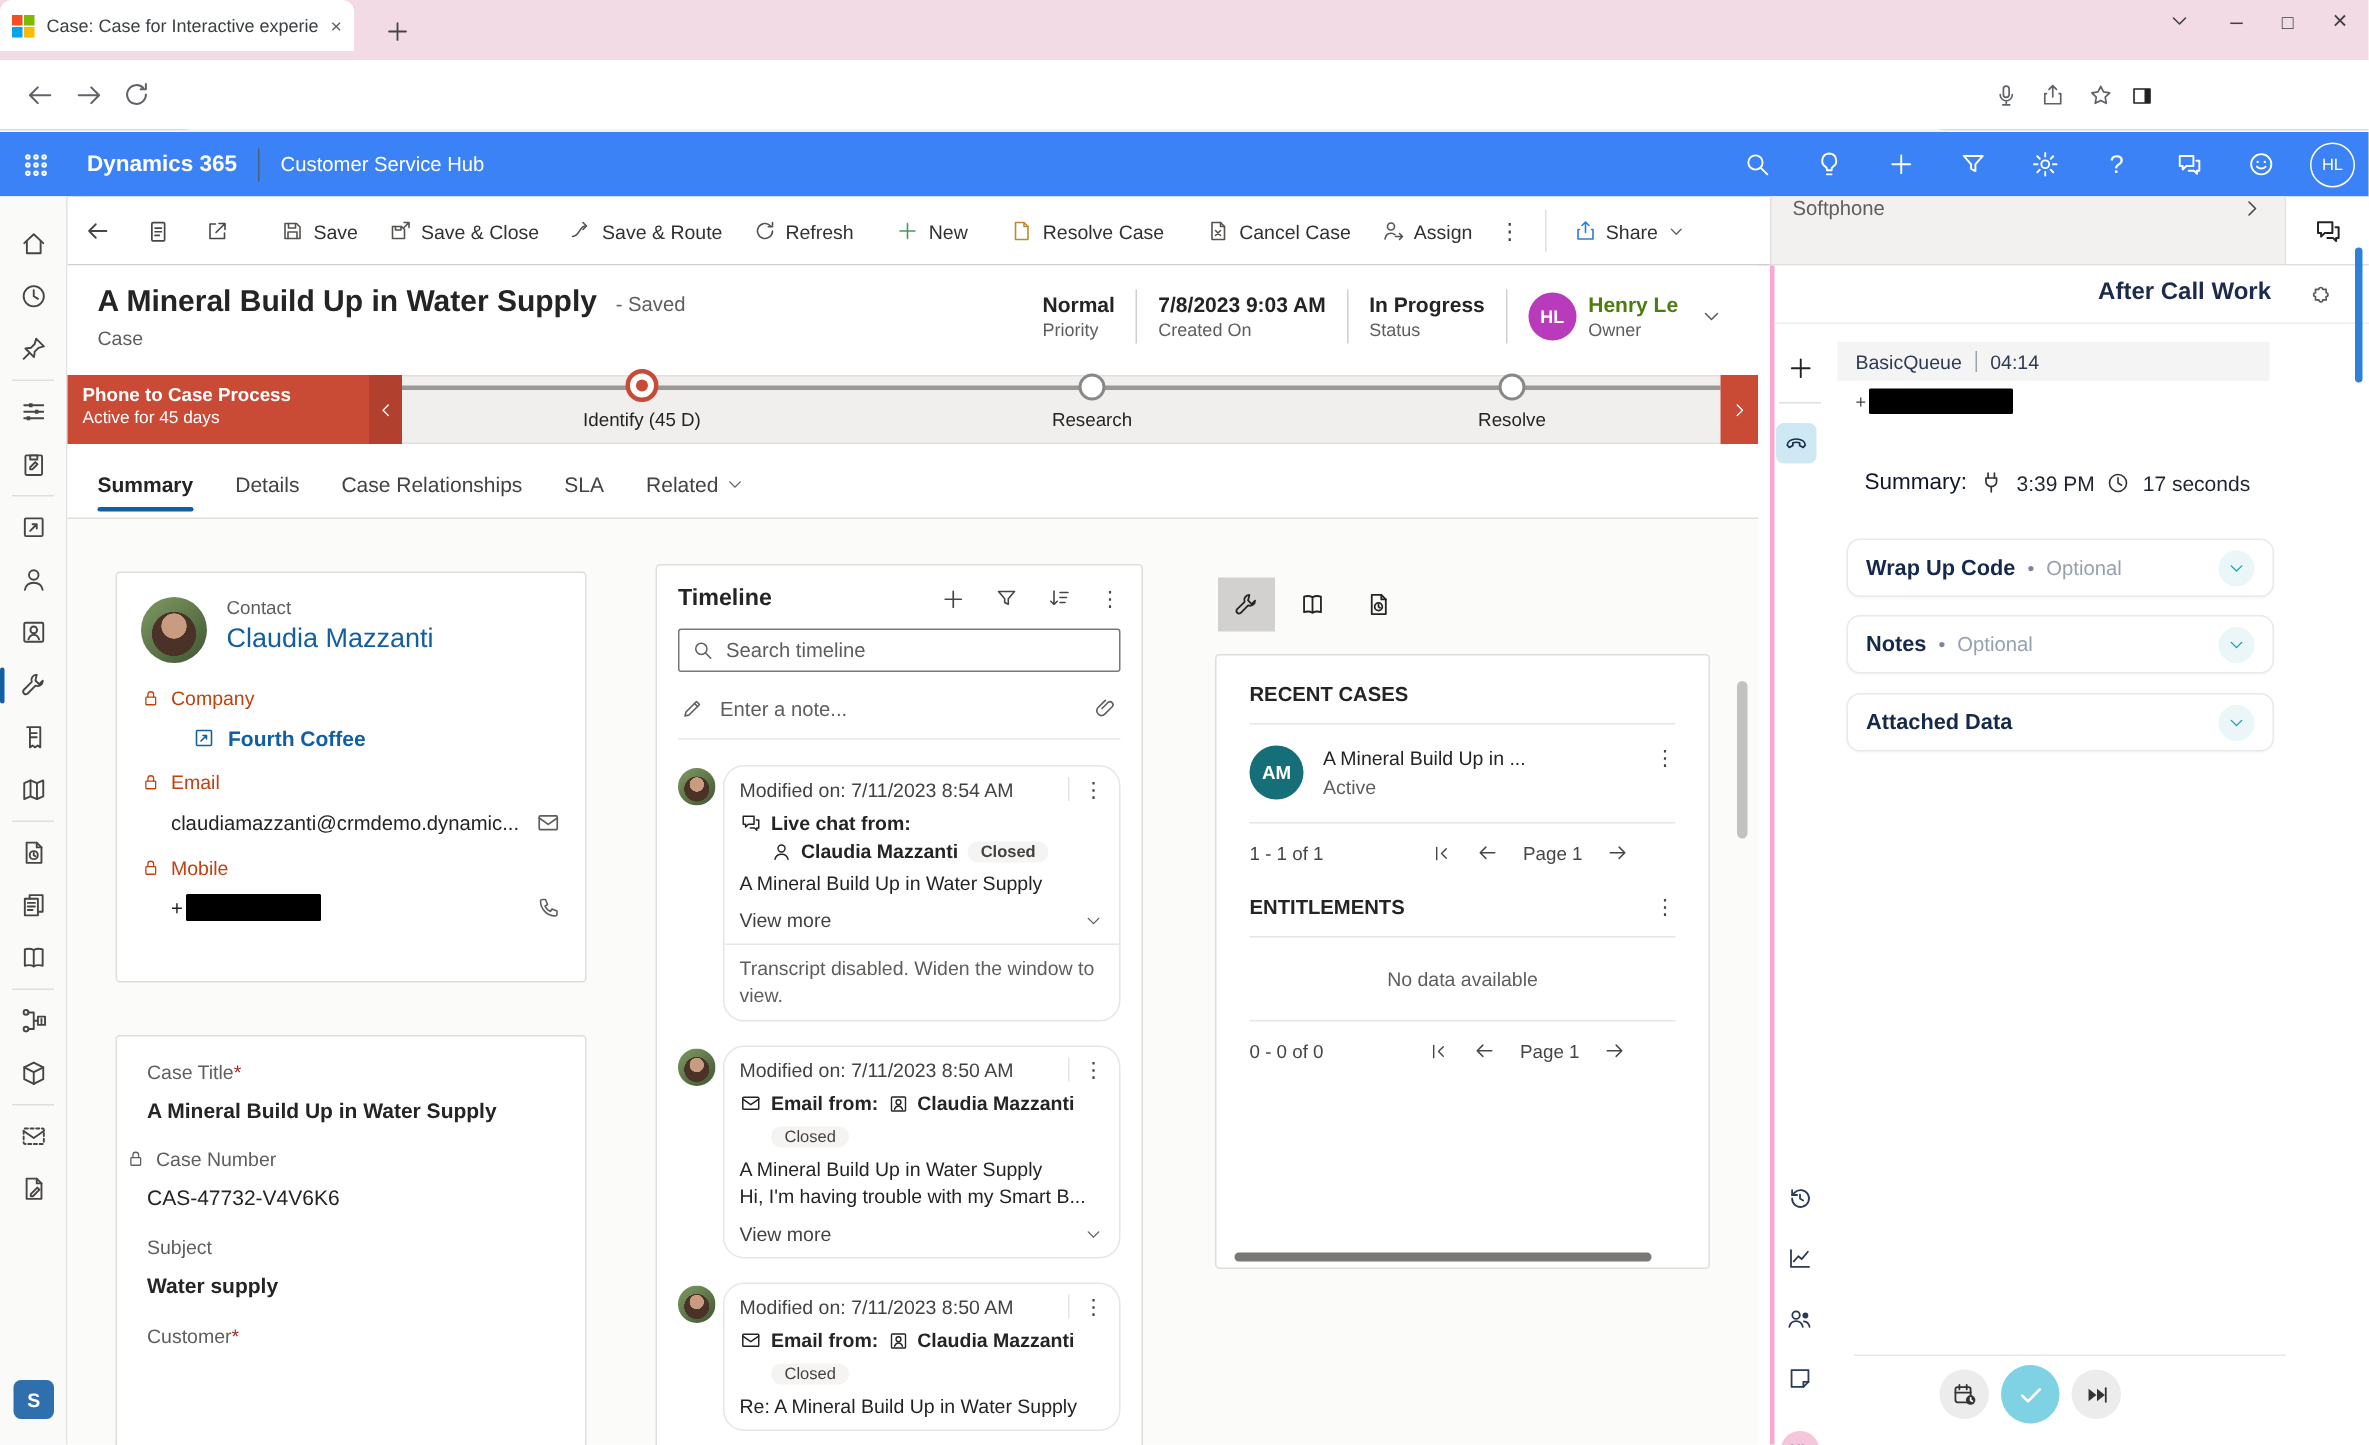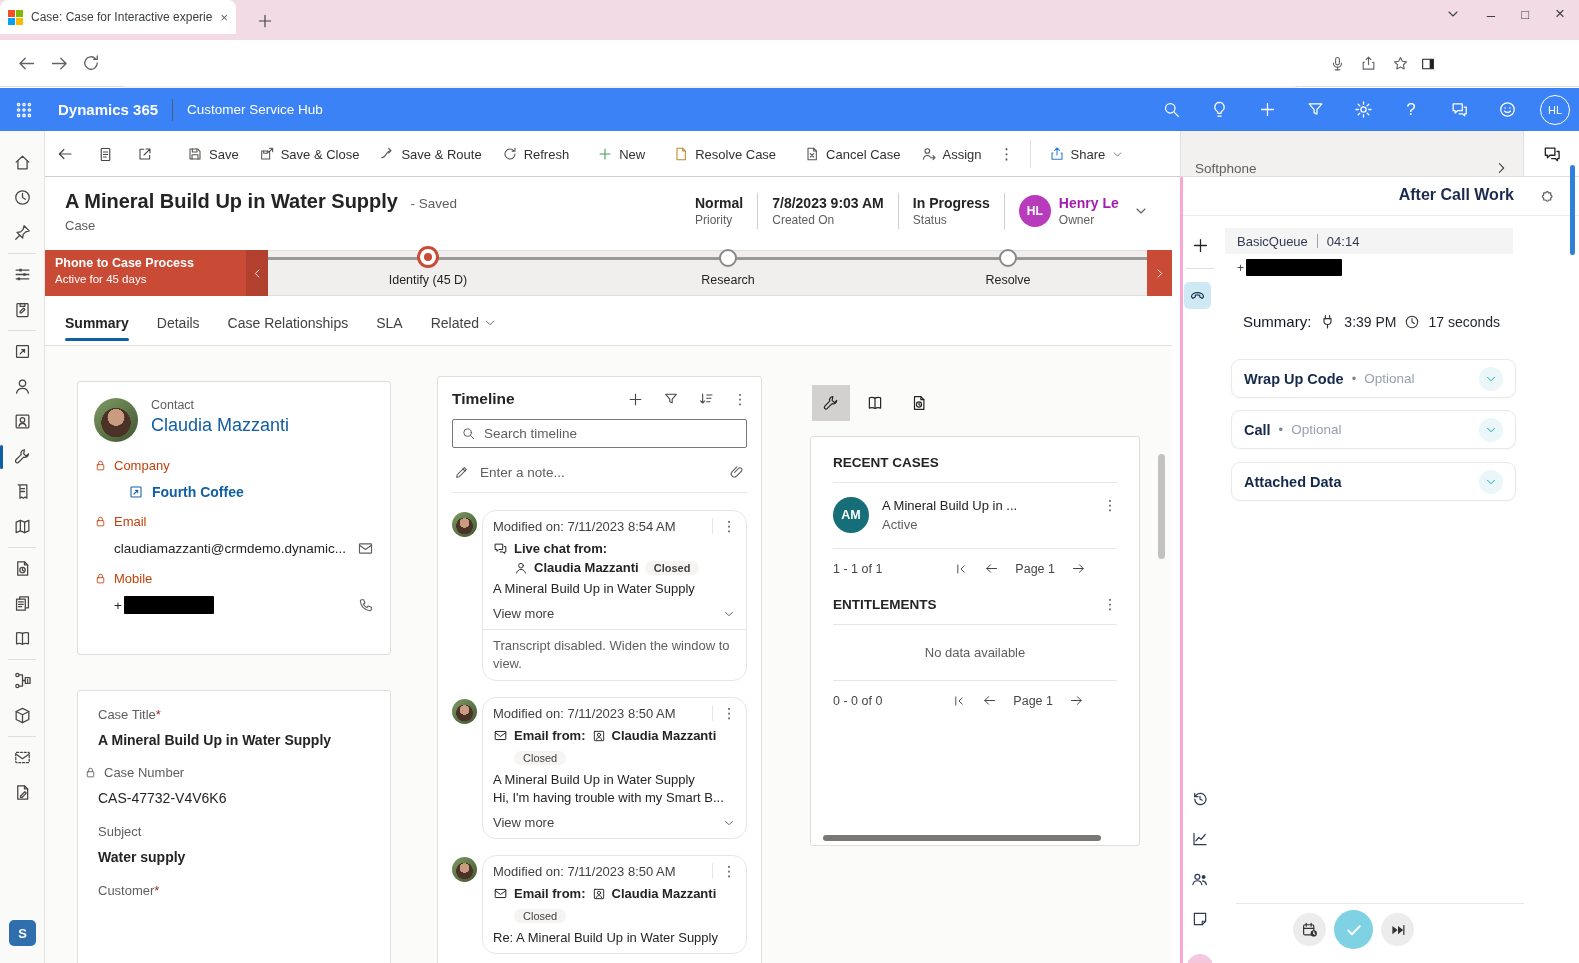--- a/index.html
+++ b/index.html
@@ -26,21 +26,21 @@
   
   #d365{left:0;top:88px;width:1579px;height:43px;background:#3b82f6;color:#fff;display:flex;align-items:center}
   #d365 .brand{font-size:15px;font-weight:bold}
   #d365 .appname{font-size:13.5px}
   .topic{width:48px;display:flex;justify-content:center;color:#fff}
   .hlring{width:30px;height:30px;border:1.4px solid #fff;border-radius:50%;display:flex;align-items:center;justify-content:center;font-size:11px}
   
   #cmdbar{left:0;top:131px;width:1579px;height:46px;background:#fff;border-bottom:1px solid #d1cfcd}
   .cmd{display:flex;align-items:center;gap:6px;font-size:13px;color:#323130;height:46px;padding:0 10px}
   .cmdiconbtn{width:40px;height:46px;display:flex;align-items:center;justify-content:center;color:#484644}
-  #softhead{left:1180px;top:131px;width:343px;height:46px;background:#f2f1f0;border-left:1px solid #e1dfdd;border-bottom:1px solid #e1dfdd;display:flex;align-items:flex-end;padding:0 14px;color:#605e5c;font-size:13.5px}
+  #softhead{left:1180px;top:131px;width:343px;height:46px;background:#f2f1f0;border-left:1px solid #e1dfdd;border-bottom:1px solid #e1dfdd;display:flex;align-items:flex-start;padding:0 14px;color:#605e5c;font-size:13.5px}
   #chatcell{left:1523px;top:131px;width:56px;height:46px;border-left:1px solid #e1dfdd;border-bottom:1px solid #e1dfdd;display:flex;align-items:center;justify-content:center;color:#242424}
   
   #rail{left:0;top:131px;width:45px;height:832px;background:#fafaf9;border-right:1px solid #e5e3e1}
   .railic{width:45px;height:35px;display:flex;align-items:center;justify-content:center;color:#484644}
   .railsep{height:1px;background:#e1dfdd;margin:3px 8px}
   .bluebar{position:absolute;left:0;width:3px;height:24px;background:#115ea3;border-radius:2px}
   .sbadge{position:absolute;left:9px;top:789px;width:27px;height:26px;background:#2f6fae;border-radius:5px;color:#fff;font-weight:bold;font-size:13px;display:flex;align-items:center;justify-content:center}
   
   #casehead{left:45px;top:177px;width:1127px;height:71px;background:#fff}
   .fieldval{font-size:14px;font-weight:bold;color:#242424}
@@ -734,21 +734,21 @@
       </div>
     <div class="vdiv"></div>
     <div>
         <div class="fieldval">In Progress</div>
         <div class="fieldlab">Status</div>
       </div>
     <div class="vdiv"></div>
     <div class="flex" style="gap:8px">
       <span style="width:32px;height:32px;border-radius:50%;background:#b83bbb;color:#fff;font-size:12px;font-weight:bold;display:flex;align-items:center;justify-content:center">HL</span>
       <div>
-          <div class="fieldval" style="color:#a21caf">Henry Le</div>
+          <div class="fieldval" style="color:#4d7c0f">Henry Le</div>
           <div class="fieldlab">Owner</div>
         </div>
     </div>
     <span style="color:#605e5c">
         <svg class="ic" width="16" height="16">
           <use href="#chevd"></use>
         </svg>
       </span>
   </div>
 </div>
@@ -1170,21 +1170,21 @@
     <span class="lab">Wrap Up Code</span>
     <span class="dot">•</span>
     <span class="hint">Optional</span>
     <span class="chevcirc">
         <svg class="ic" width="14" height="14">
           <use href="#chevd"></use>
         </svg>
       </span>
   </div>
   <div class="rcard" style="top:233px">
-    <span class="lab">Call</span>
+    <span class="lab">Notes</span>
     <span class="dot">•</span>
     <span class="hint">Optional</span>
     <span class="chevcirc">
         <svg class="ic" width="14" height="14">
           <use href="#chevd"></use>
         </svg>
       </span>
   </div>
   <div class="rcard" style="top:285px">
     <span class="lab">Attached Data</span>

